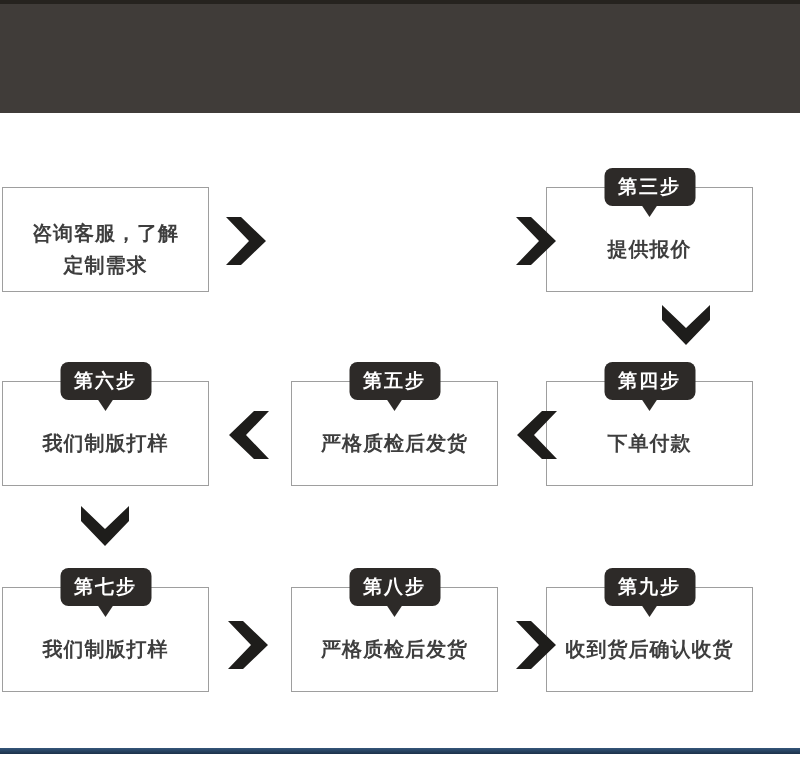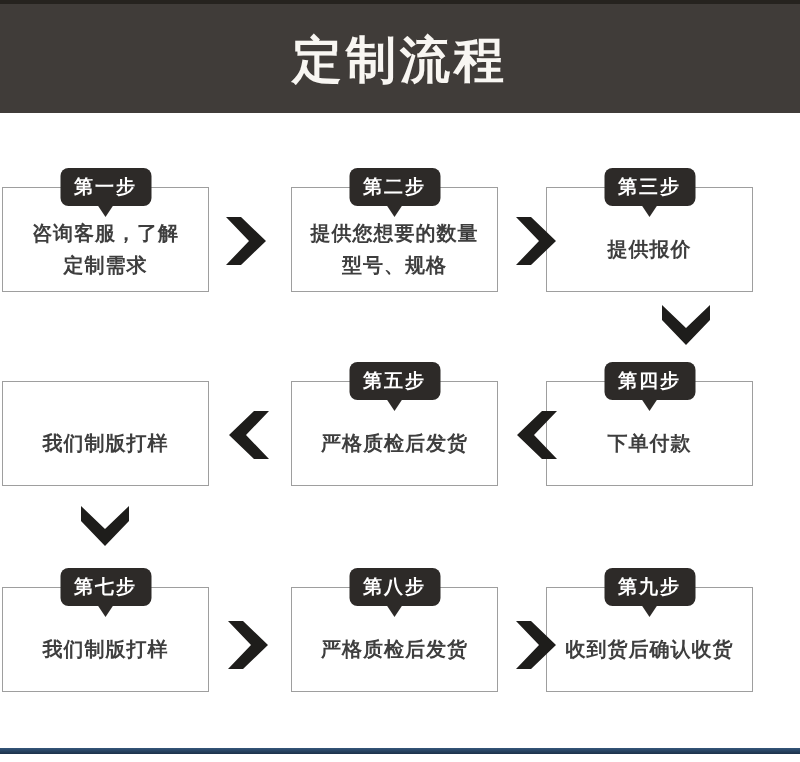--- a/index.html
+++ b/index.html
@@ -124,46 +124,31 @@
     background: linear-gradient(to bottom, #35567a 0%, #253f5c 60%, #1c3149 100%);
   }
 </style>
 </head>
 <body>
 
 <div class="page">
 
   <header class="banner">
     <div class="banner-topline"></div>
-    <h1 class="page-title">定制流程</h1>
   </header>
 
   <main class="flow">
 
     <div class="step c1 r1">
-      <div class="bubble">
-        <span>第一步</span>
-        <i class="bubble-tail"></i>
-      </div>
       <div class="step-text">
         <div>咨询客服，了解</div>
         <div>定制需求</div>
       </div>
     </div>
 
-    <div class="step c2 r1">
-      <div class="bubble">
-        <span>第二步</span>
-        <i class="bubble-tail"></i>
-      </div>
-      <div class="step-text">
-        <div>提供您想要的数量</div>
-        <div>型号、规格</div>
-      </div>
-    </div>
 
     <div class="step c3 r1">
       <div class="bubble">
         <span>第三步</span>
         <i class="bubble-tail"></i>
       </div>
       <div class="step-text">
         <div>提供报价</div>
       </div>
     </div>
@@ -182,20 +167,24 @@
       <div class="bubble">
         <span>第五步</span>
         <i class="bubble-tail"></i>
       </div>
       <div class="step-text">
         <div>严格质检后发货</div>
       </div>
     </div>
 
     <div class="step c1 r2">
+      <div class="bubble">
+        <span>第六步</span>
+        <i class="bubble-tail"></i>
+      </div>
       <div class="step-text">
         <div>我们制版打样</div>
       </div>
     </div>
 
     <div class="step c1 r3">
       <div class="bubble">
         <span>第七步</span>
         <i class="bubble-tail"></i>
       </div>

